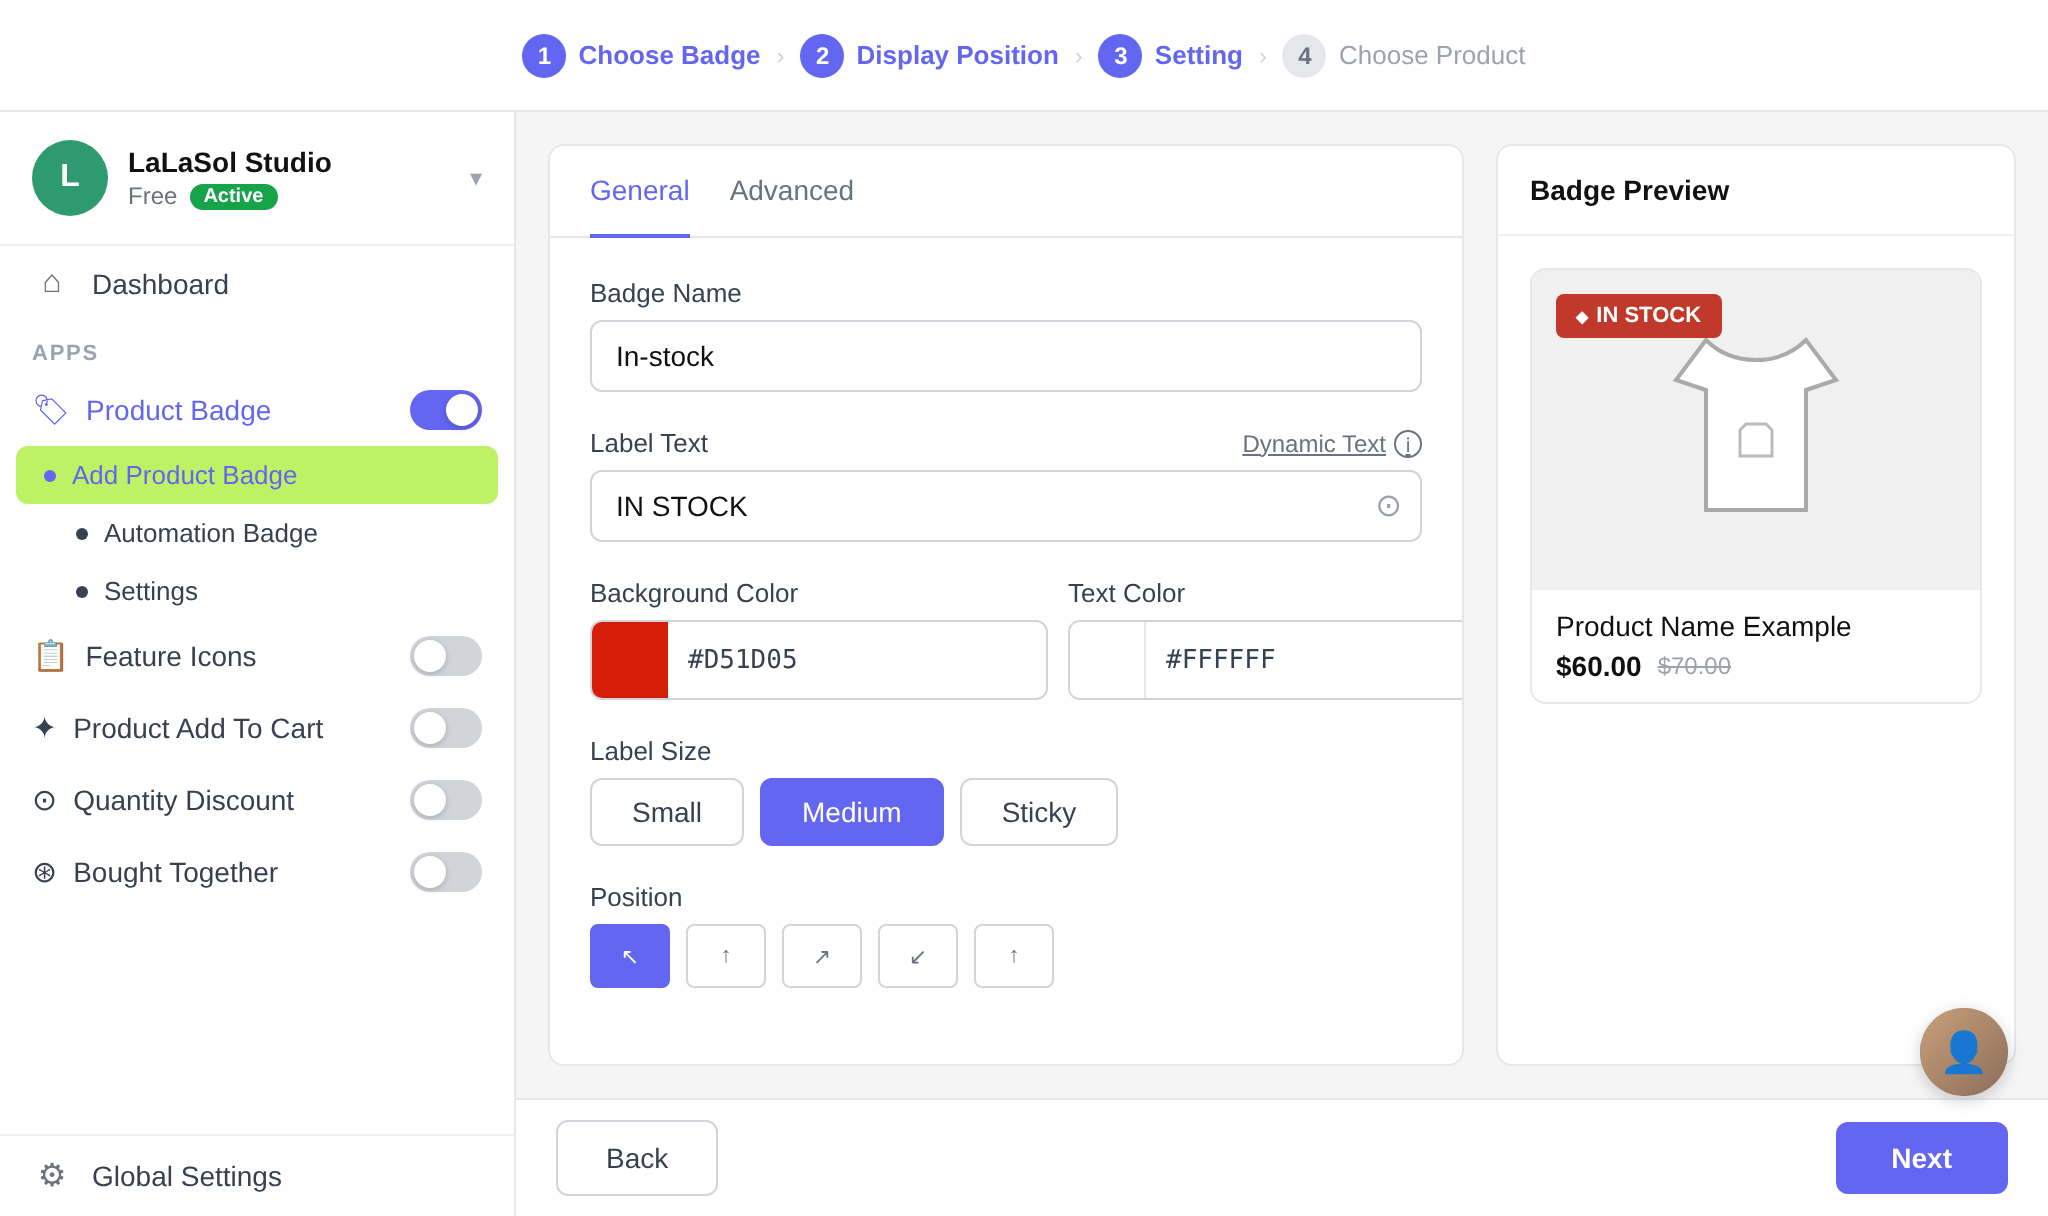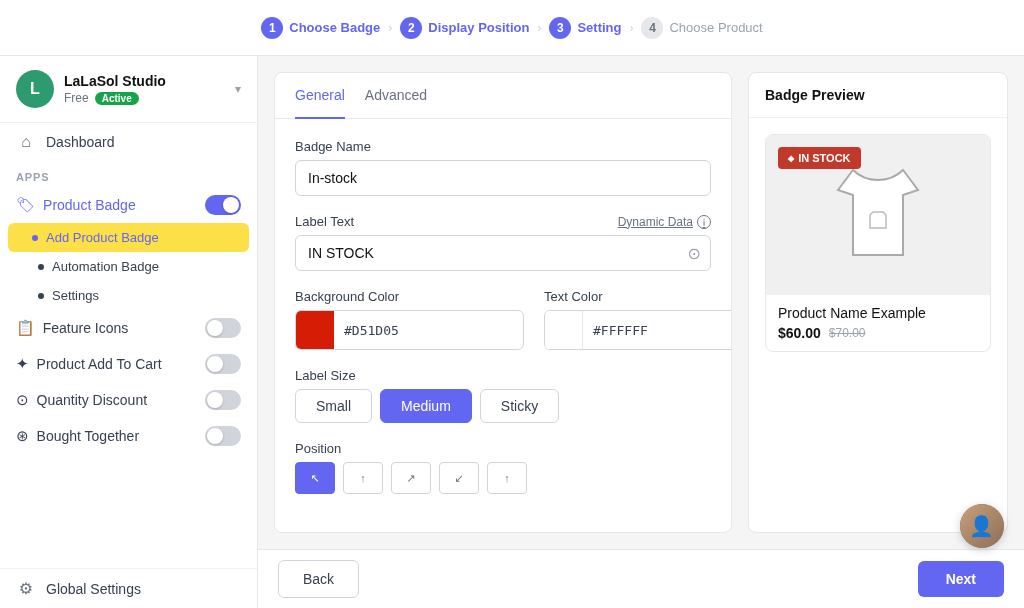--- a/index.html
+++ b/index.html
@@ -132,21 +132,21 @@
 
     .sub-nav-item {
       display: flex;
       align-items: center;
       padding: 7px 16px 7px 38px;
       gap: 8px;
       cursor: pointer;
       color: #374151;
       font-size: 13px;
     }
-    .sub-nav-item.active { background: #fde047; color: #6366f1; border-radius: 6px; margin: 0 8px; padding-left: 24px; }
+    .sub-nav-item.active { background: #bef264; color: #6366f1; border-radius: 6px; margin: 0 8px; padding-left: 14px; }
     .sub-dot { width: 6px; height: 6px; border-radius: 50%; background: currentColor; flex-shrink: 0; }
 
     .sidebar-bottom {
       margin-top: auto;
       border-top: 1px solid #f0f0f0;
     }
 
     
     .content-area {
       flex: 1;
@@ -205,21 +205,21 @@
       display: flex;
       justify-content: space-between;
       align-items: center;
       margin-bottom: 6px;
     }
     .dynamic-data-link { font-size: 12px; color: #6b7280; text-decoration: underline; display: flex; align-items: center; gap: 4px; cursor: pointer; }
     .input-with-icon { position: relative; }
     .input-with-icon .form-input { padding-right: 36px; }
     .input-icon { position: absolute; right: 10px; top: 50%; transform: translateY(-50%); color: #9ca3af; font-size: 16px; cursor: pointer; }
 
-    .color-row { display: flex; gap: 20px; align-items: flex-end; }
+    .color-row { display: flex; gap: 10px; align-items: flex-end; }
     .color-field { flex: 1; }
     .color-input-wrapper {
       display: flex;
       align-items: center;
       border: 1px solid #d1d5db;
       border-radius: 6px;
       overflow: hidden;
     }
     .color-swatch {
       width: 38px;
@@ -505,21 +505,21 @@
 
           <div>
             <label class="form-label">Badge Name</label>
             <input class="form-input" type="text" value="In-stock" style="">
           </div>
 
           <div>
             <div class="label-text-header">
               <label class="form-label" style="margin-bottom:0;">Label Text</label>
               <span class="dynamic-data-link">
-                <span>Dynamic Data</span>
+                <span>Dynamic Text</span>
                 <span style="width:14px;height:14px;border-radius:50%;border:1px solid #6b7280;display:inline-flex;align-items:center;justify-content:center;font-size:10px;">ℹ</span>
               </span>
             </div>
             <div class="input-with-icon">
               <input class="form-input" type="text" value="IN STOCK" style="">
               <span class="input-icon">⊙</span>
             </div>
           </div>
 
           <div class="color-row">

